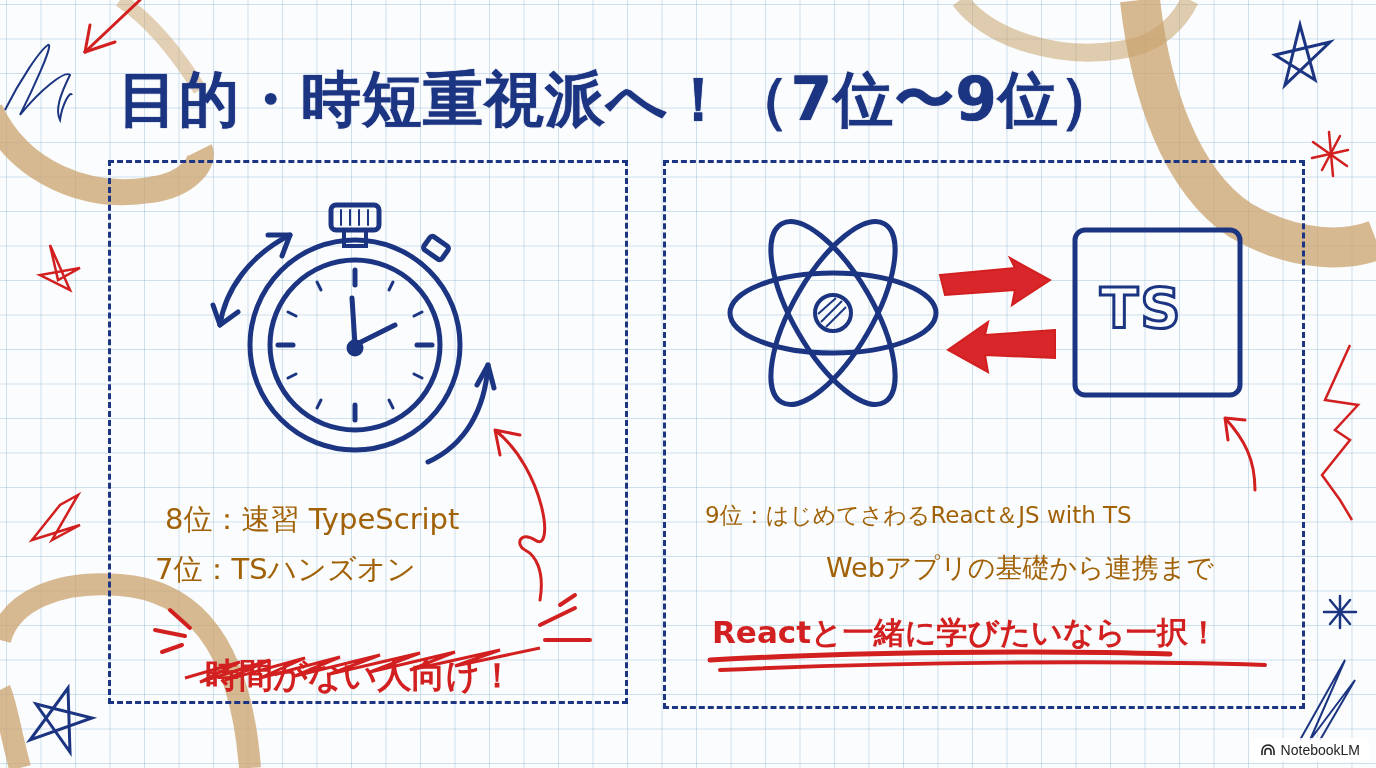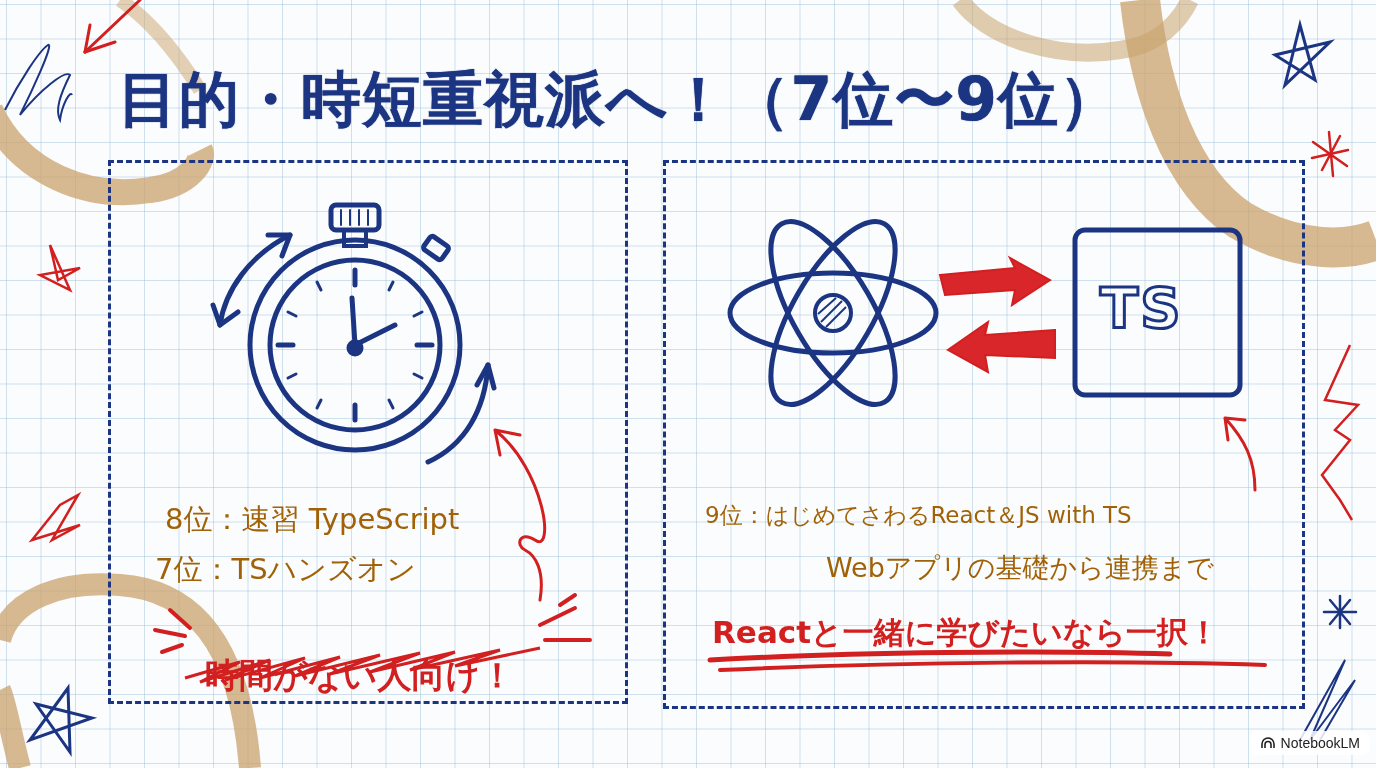--- a/index.html
+++ b/index.html
@@ -28,21 +28,21 @@
   .panel-right { left: 663px; top: 160px; width: 636px; height: 543px; }
   .rank-line {
     position: absolute; color: #a16207; font-weight: normal;
     font-size: 29px; white-space: nowrap;
   }
   .callout {
     position: absolute; color: #d21f1f; font-weight: bold;
     font-size: 34px; white-space: nowrap;
   }
   .badge {
-    position: absolute; right: 6px; bottom: 13px;
+    position: absolute; right: 6px; bottom: 6px;
     background: rgba(255,255,255,0.85); border-radius: 8px;
     padding: 4px 10px; font-size: 14px; color: #222;
     display: flex; align-items: center; gap: 5px;
     font-family: "Liberation Sans", sans-serif;
   }
 </style>
 </head>
 <body>
 
 <svg class="layer" viewBox="0 0 1376 768">

